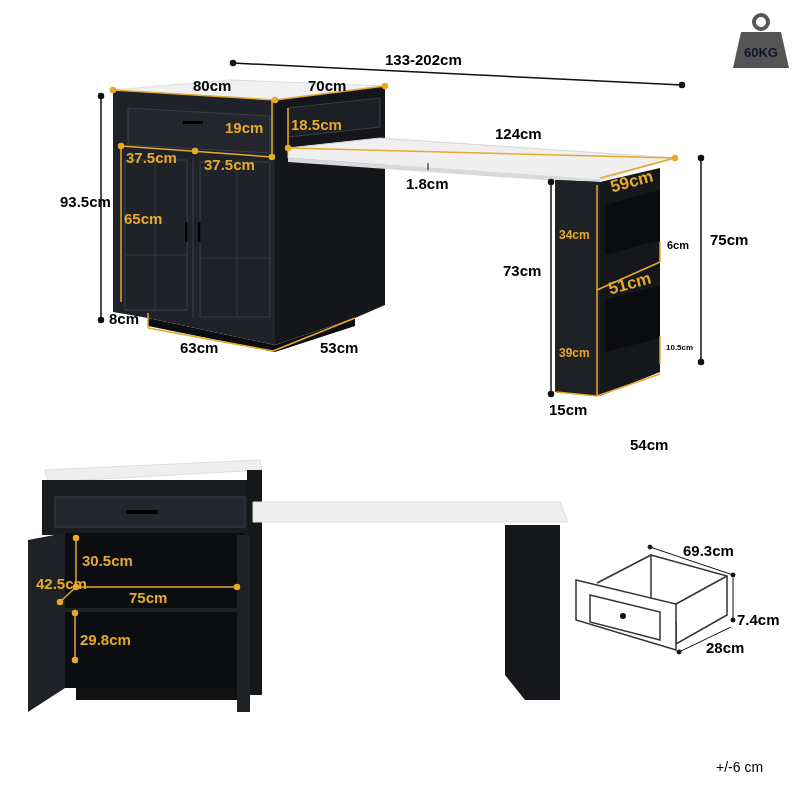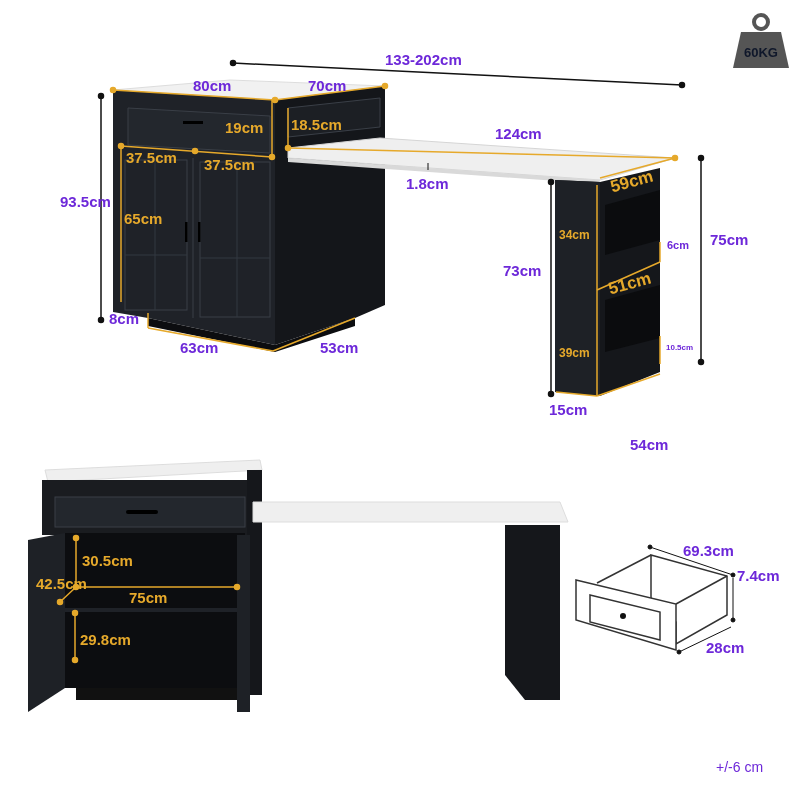--- a/index.html
+++ b/index.html
@@ -1,18 +1,18 @@
 <!DOCTYPE html>
 <html><head>
 <meta charset="utf-8">
 <style>
   html, body { margin:0; padding:0; background:#ffffff; }
   body { width:800px; height:800px; position:relative; overflow:hidden; font-family:"Liberation Sans", sans-serif; }
   .lbl { position:absolute; font-weight:bold; white-space:nowrap; line-height:1; }
-  .blk { color:#6d28d9; font-size:15px; }
+  .blk { color:#000000; font-size:15px; }
   .gold { color:#e6a92b; font-size:15px; }
   .small { font-size:11px; }
   svg { position:absolute; left:0; top:0; }
   .weight { position:absolute; left:731px; top:12px; width:60px; height:58px; }
   .weight-text { position:absolute; left:0; top:33px; width:60px; text-align:center; color:#0f172a; font-weight:bold; font-size:13px; }
 </style>
 </head>
 <body>
 
 <svg width="800" height="800" viewBox="0 0 800 800">
@@ -169,16 +169,16 @@
 <div class="lbl blk" style="left:666px;top:344px;font-size:8px;">10.5cm</div>
 <div class="lbl blk" style="left:549px;top:402px;">15cm</div>
 <div class="lbl blk" style="left:630px;top:389px;margin-top:48px;">54cm</div>
 
 <div class="lbl gold" style="left:82px;top:553px;">30.5cm</div>
 <div class="lbl gold" style="left:7px;top:576px;margin-left:29px;">42.5cm</div>
 <div class="lbl gold" style="left:129px;top:590px;">75cm</div>
 <div class="lbl gold" style="left:80px;top:632px;">29.8cm</div>
 
 <div class="lbl blk" style="left:683px;top:543px;text-align:center;">69.3cm</div>
-<div class="lbl blk" style="left:737px;top:568px;">7.4cm</div>
+<div class="lbl blk" style="left:737px;top:612px;">7.4cm</div>
 <div class="lbl blk" style="left:706px;top:640px;">28cm</div>
 
 <div class="lbl blk" style="left:716px;top:760px;font-weight:normal;font-size:14px;">+/-6 cm</div>
 
 </body></html>

